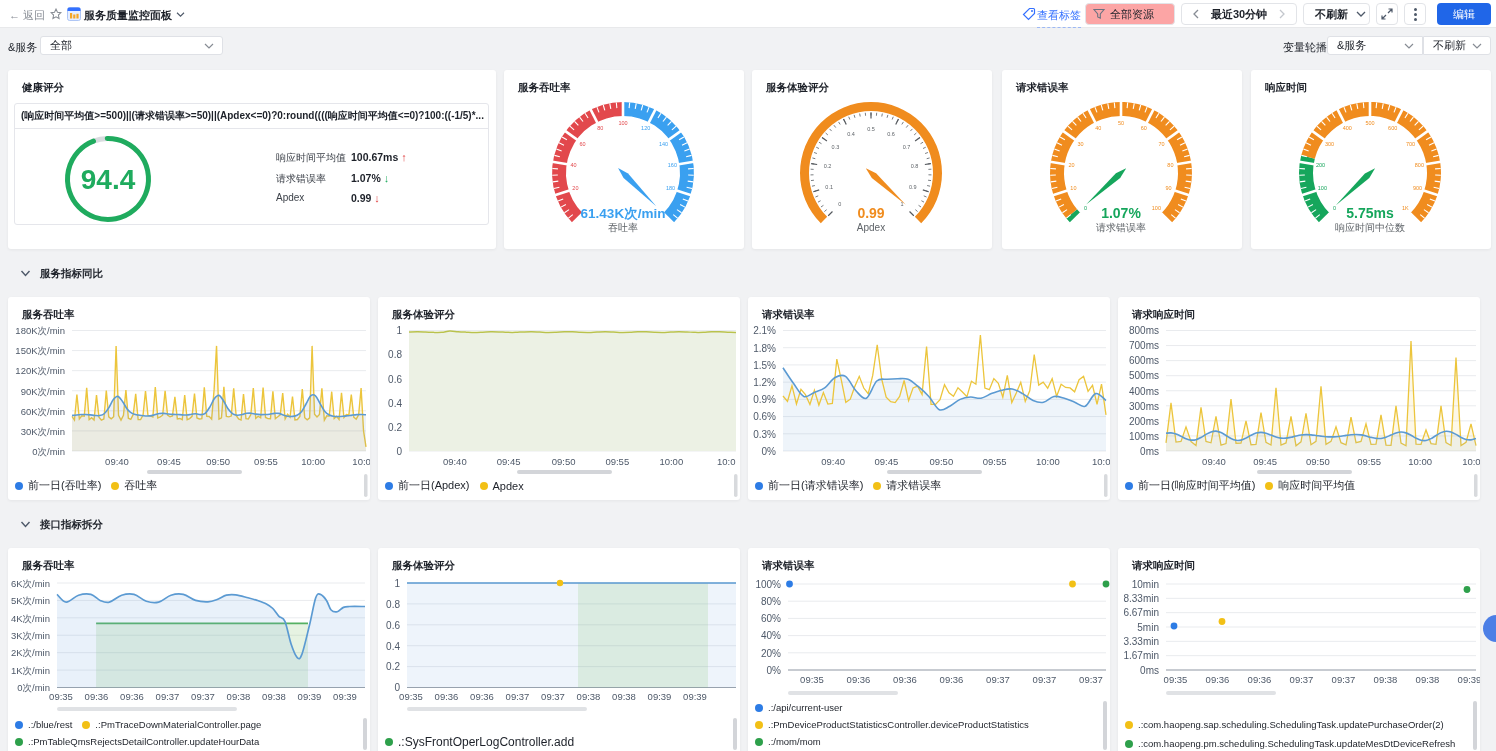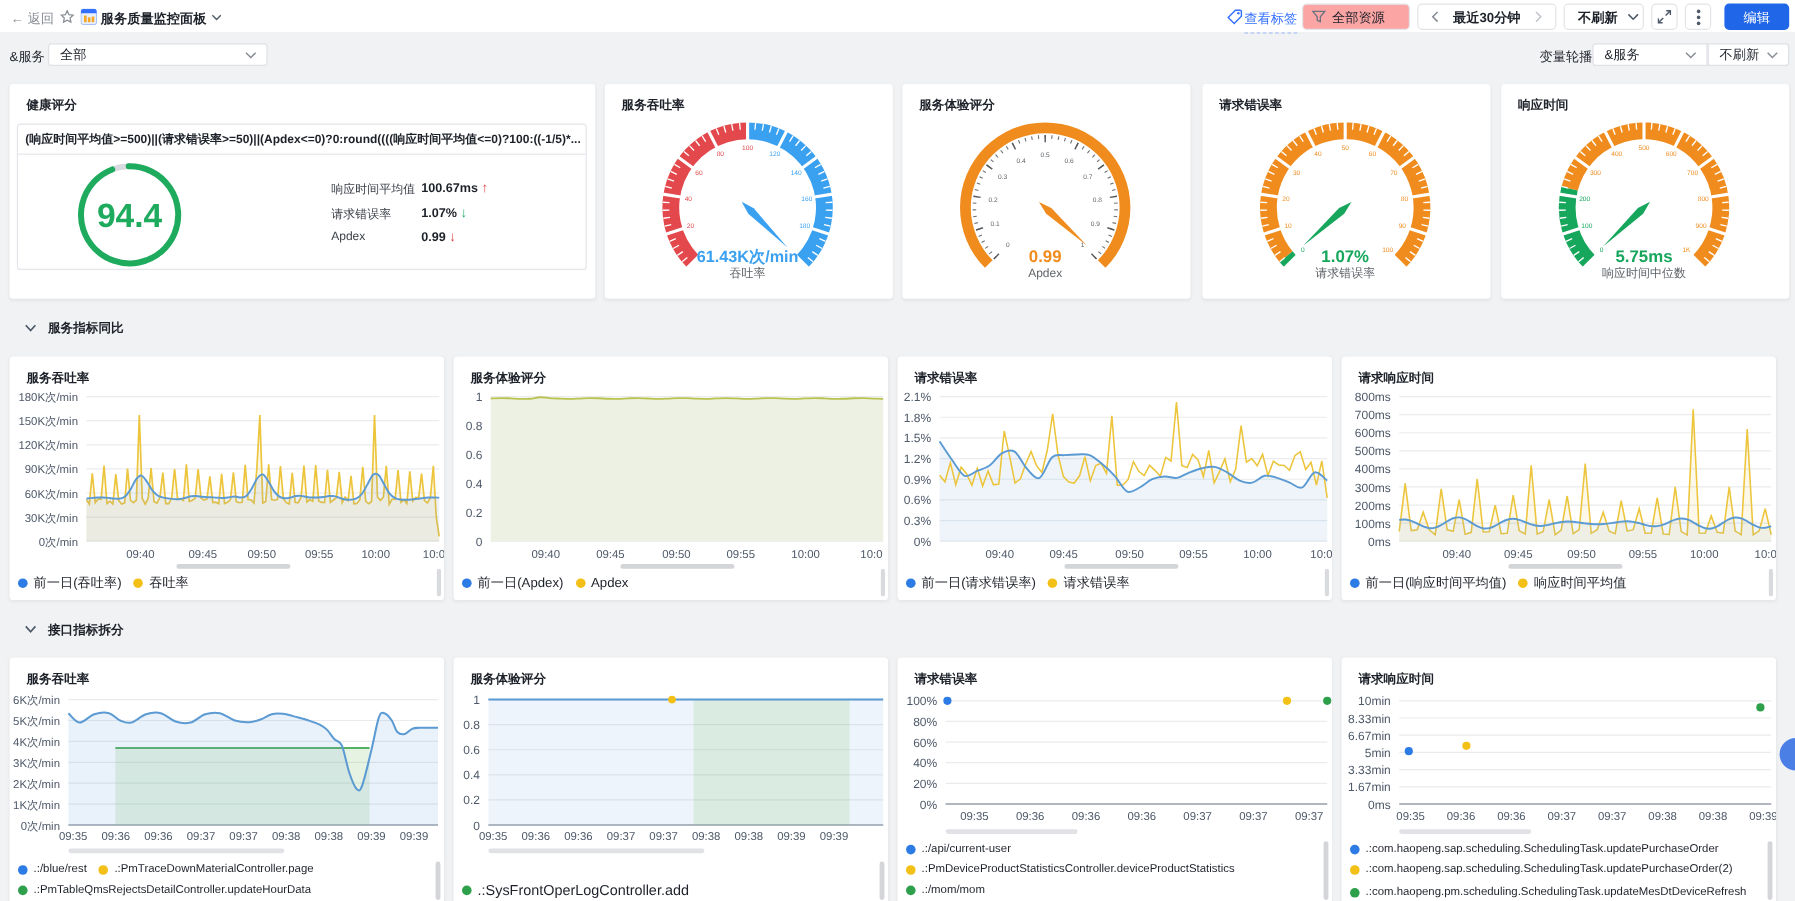--- a/index.html
+++ b/index.html
@@ -768,26 +768,20 @@
       <text x="225.5" y="135" font-size="9.5" fill="#4e5969" text-anchor="middle">09:37</text>
       <text x="267.5" y="135" font-size="9.5" fill="#4e5969" text-anchor="middle">09:38</text>
       <text x="309.5" y="135" font-size="9.5" fill="#4e5969" text-anchor="middle">09:38</text>
       <text x="351.5" y="135" font-size="9.5" fill="#4e5969" text-anchor="middle">09:39</text>
       <circle cx="56" cy="78" r="3.4" fill="#2d7ce5"></circle>
       <circle cx="104" cy="73.5" r="3.4" fill="#f2c016"></circle>
       <circle cx="349" cy="41.5" r="3.4" fill="#2ea04b"></circle>
       <rect x="48" y="143" width="110" height="4" rx="2" fill="#e0e2e5"></rect>
       <rect x="355" y="153" width="4" height="49" rx="2" fill="#d3d5d9"></rect>
     </svg>
-    <div style="position:absolute;left:7px;top:152px;width:348px;height:15px;overflow:hidden;display:flex;align-items:center">
-      <span style="display:inline-flex;align-items:center;margin-right:10px;white-space:nowrap">
-        <span style="width:8px;height:8px;border-radius:50%;background:#2d7ce5;display:inline-block;margin-right:5px;flex:none"></span>
-        <span style="font-size:9.5px;color:#1d2129">.:com.haopeng.sap.scheduling.SchedulingTask.updatePurchaseOrder</span>
-      </span>
-    </div>
     <div style="position:absolute;left:7px;top:169px;width:348px;height:15px;overflow:hidden;display:flex;align-items:center">
       <span style="display:inline-flex;align-items:center;margin-right:10px;white-space:nowrap">
         <span style="width:8px;height:8px;border-radius:50%;background:#f2c016;display:inline-block;margin-right:5px;flex:none"></span>
         <span style="font-size:9.5px;color:#1d2129">.:com.haopeng.sap.scheduling.SchedulingTask.updatePurchaseOrder(2)</span>
       </span>
     </div>
     <div style="position:absolute;left:7px;top:186px;width:348px;height:15px;overflow:hidden;display:flex;align-items:flex-end">
       <span style="display:inline-flex;align-items:center;margin-right:10px;white-space:nowrap">
         <span style="width:8px;height:8px;border-radius:50%;background:#2ea04b;display:inline-block;margin-right:5px;flex:none"></span>
         <span style="font-size:9.5px;color:#1d2129">.:com.haopeng.pm.scheduling.SchedulingTask.updateMesDtDeviceRefresh</span>

